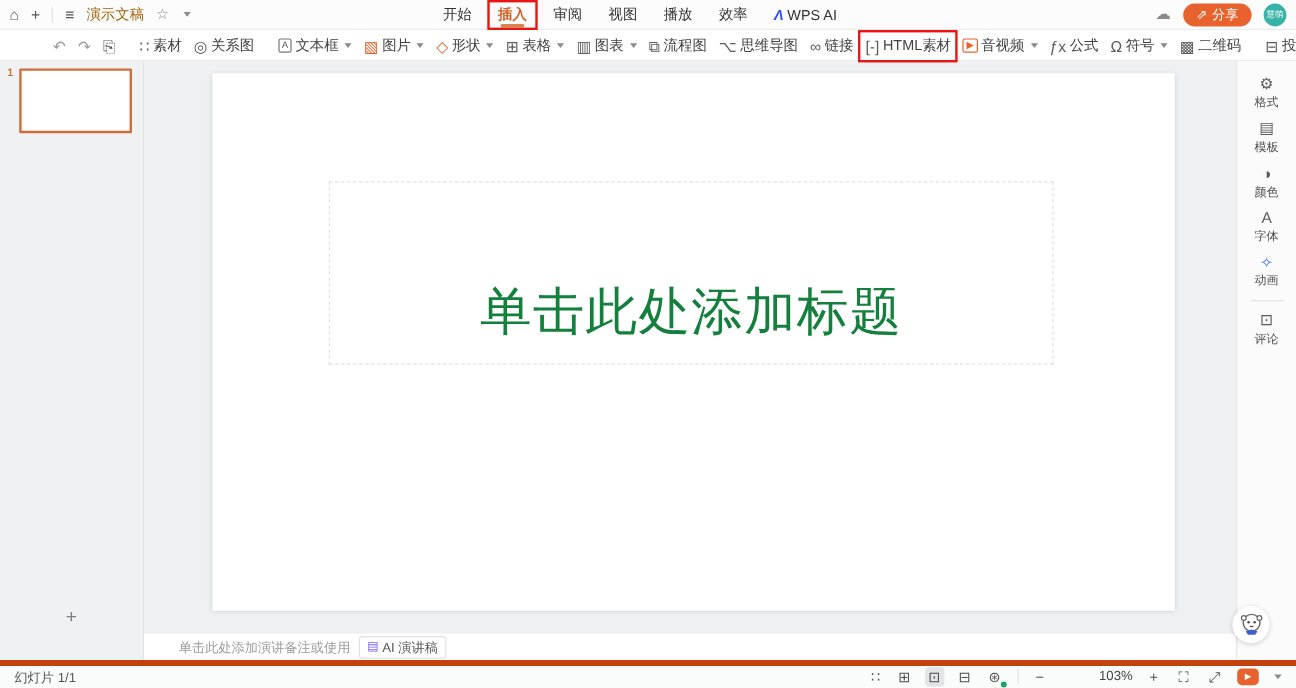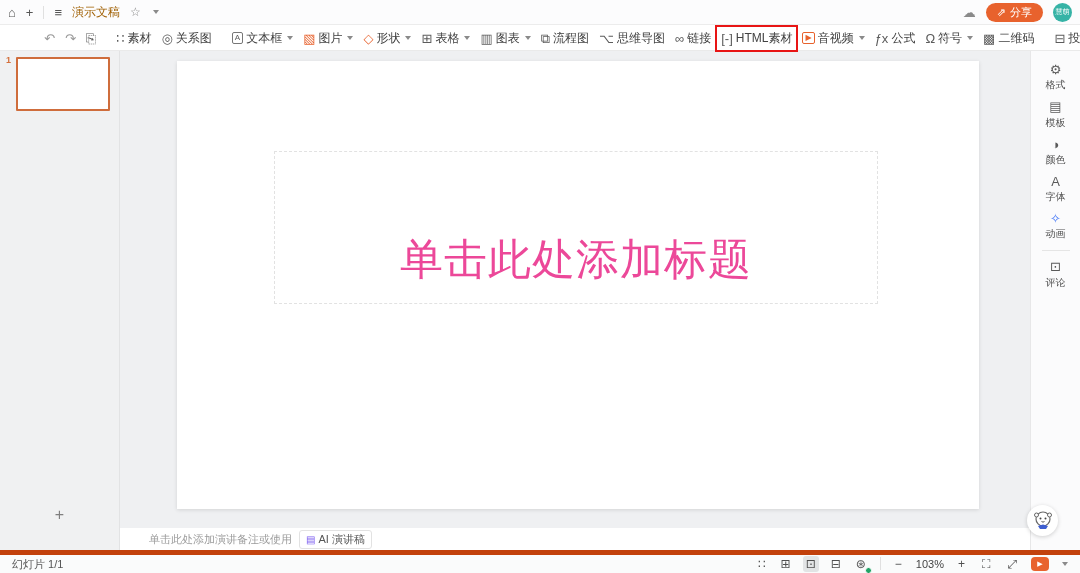--- a/index.html
+++ b/index.html
@@ -44,21 +44,21 @@
   .thumb-panel { width:120px; background:#f0f1f2; border-right:1px solid #e2e3e4; position:relative; }
   .thumb-num { position:absolute; left:6px; top:4px; color:#d4703c; font-size:9px; font-weight:bold; }
   .thumb { position:absolute; left:16px; top:6px; width:94px; height:54px; background:#fff;
     border:2px solid #cf6d3c; border-radius:1px; }
   .add-slide { position:absolute; bottom:26px; left:50%; transform:translateX(-50%);
     color:#7f7f7f; font-size:16px; cursor:default; }
   .canvas-area { flex:1; background:#eff0f2; position:relative; }
   .slide { position:absolute; left:57px; top:10px; width:802px; height:448px; background:#fff;
     box-shadow:0 1px 4px rgba(0,0,0,0.12); }
   .ph { position:absolute; left:97px; width:604px; border:1px dashed #e2e2e2;
-    display:flex; justify-content:center; color:#ec4899; }
+    display:flex; justify-content:center; color:#15803d; }
   .ph-title { top:90px; height:153px; align-items:flex-end; padding-bottom:14px;
     font-size:43px; letter-spacing:1px; }
   .ph-subtitle { top:250px; height:110px; align-items:flex-start; padding-top:7px; font-size:18px; }
   .notes-bar { position:absolute; left:0; right:0; bottom:0; height:22px; background:#fff;
     display:flex; align-items:center; padding-left:29px; gap:7px; font-size:11px; color:#9b9b9b; }
   .ai-note-btn { display:flex; align-items:center; gap:3px; border:1px solid #e2e2e2; background:#fff;
     border-radius:3px; padding:1px 6px; font-size:11px; color:#555; }
   .ai-note-ic { color:#7b5cf0; font-size:10px; }
   .right-sidebar { width:50px; background:#fbfbfc; border-left:1px solid #e7e7e8;
     display:flex; flex-direction:column; align-items:center; padding-top:8px; }
@@ -68,40 +68,64 @@
   .side-item .glyph.blue { color:#4a7bf7; }
   .side-div { width:28px; height:1px; background:#e5e5e5; margin:5px 0; }
   .statusbar { position:absolute; bottom:0; left:0; right:0; height:23px; background:#fafbfb;
     border-top:5px solid #c2410c; display:flex; align-items:center; padding:0 12px;
     font-size:11px; color:#555; }
   .sb-right { margin-left:auto; display:flex; align-items:center; gap:11px; }
   .sb-ic { position:relative; font-size:12px; color:#4f4f4f; padding:1px 3px; border-radius:3px; line-height:1.2; }
   .sb-ic.active { background:#e2e4e5; }
   .badge { position:absolute; right:-3px; bottom:-2px; width:7px; height:7px; background:#21a366;
     border-radius:50%; border:1px solid #fff; }
-  .zoom-val { color:#444; }
+  .zoom-val { color:#444;margin-left:32px; }
   .play-btn { width:18px; height:14px; background:#e8622d; border-radius:4px; color:#fff;
     font-size:7px; display:flex; align-items:center; justify-content:center; }
   .mascot { position:absolute; left:1027px; top:505px; width:31px; height:31px; border-radius:50%;
     background:#fff; box-shadow:0 1px 4px rgba(0,0,0,0.18); display:flex; align-items:center;
     justify-content:center; z-index:6; }
 </style>
 </head>
 <body>
 
 <div class="titlebar">
   <div class="tb-left">
     <span class="tb-ic">⌂</span>
     <span class="tb-ic">+</span>
     <span class="vbar"></span>
     <span class="tb-ic">≡</span>
     <span class="doc-title">演示文稿</span>
     <span class="star">☆</span>
     <span class="caret"></span>
   </div>
+  <div class="ribbon-tabs">
+      <div class="tab">
+        <span class="tab-label">开始</span>
+      </div>
+      <div class="tab active annotated">
+        <span class="tab-label">插入</span>
+      </div>
+      <div class="tab">
+        <span class="tab-label">审阅</span>
+      </div>
+      <div class="tab">
+        <span class="tab-label">视图</span>
+      </div>
+      <div class="tab">
+        <span class="tab-label">播放</span>
+      </div>
+      <div class="tab">
+        <span class="tab-label">效率</span>
+      </div>
+      <div class="tab">
+        <span class="wps-logo">Λ</span>
+        <span class="tab-label">WPS AI</span>
+      </div>
+    </div>
   <div class="tb-right">
     <span class="cloud">☁</span>
     <button class="share-btn">
       <span>⇗</span>
       <span>分享</span>
     </button>
     <span class="avatar">慧萌</span>
   </div>
 </div>
 

